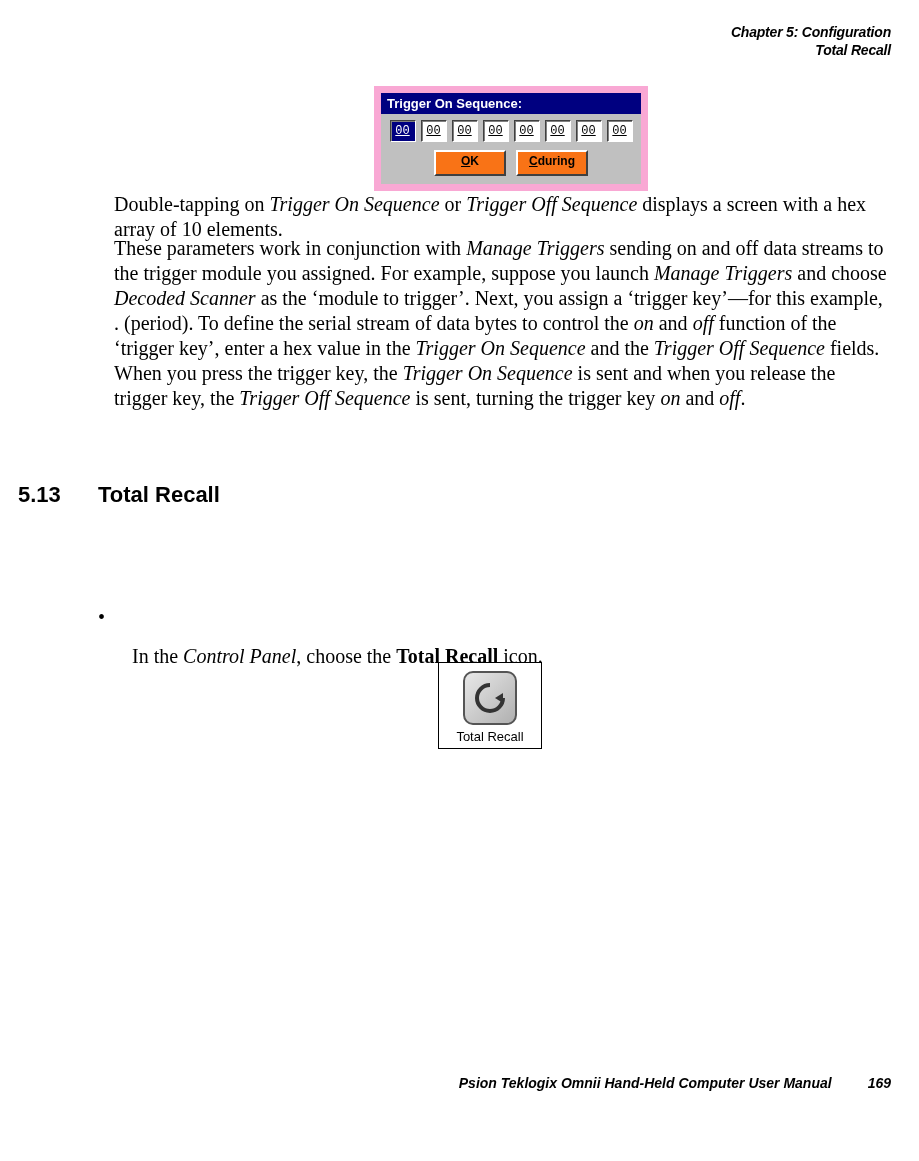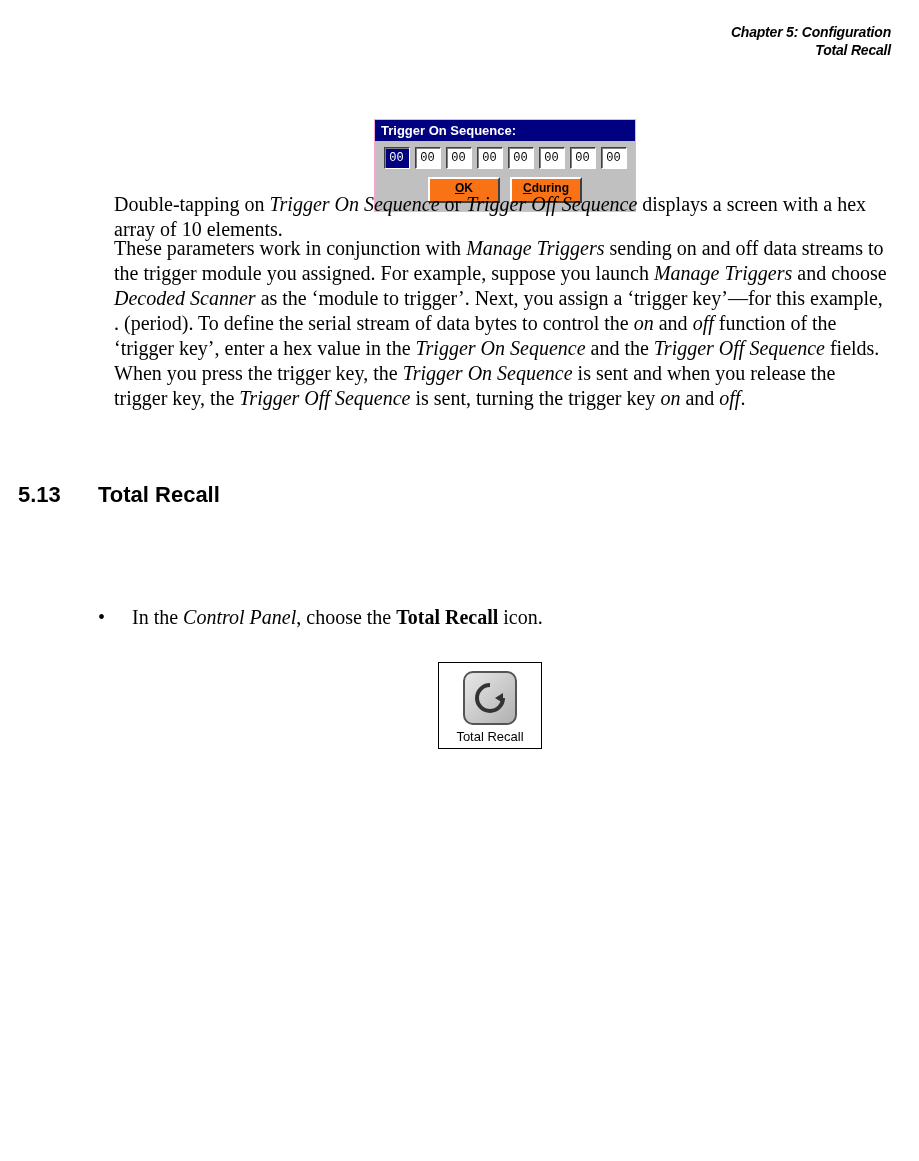--- a/index.html
+++ b/index.html
@@ -59,29 +59,29 @@
     display: flex;
     margin-top: 6px;
   }
   .bullet-row .dot {
     width: 34px;
     flex: 0 0 34px;
     font-size: 20px;
   }
   .bullet-row .txt {
     flex: 1;
+    margin-top: 39px;
   }
   
   .dialog-wrap {
     position: absolute;
     left: 374px;
     top: 86px;
     width: 260px;
-    border: 1px solid #f9a8d4;
-    margin-top: 33px;
+    border: 7px solid #f9a8d4;
   }
   .dialog-titlebar {
     background: #000080;
     color: #fff;
     font-family: Verdana, Arial, sans-serif;
     font-weight: 700;
     font-size: 13px;
     padding: 3px 6px;
   }
   .dialog-body {
@@ -101,20 +101,21 @@
     border-top: 1px solid #404040;
     border-left: 1px solid #404040;
     border-right: 1px solid #fff;
     border-bottom: 1px solid #fff;
     box-shadow: inset 1px 1px 0 #808080;
     font-family: "Courier New", monospace;
     font-size: 12px;
     text-align: center;
     line-height: 20px;
     color: #000;
+    text-decoration: underline;
   }
   .hex-cell.sel {
     background: #000080;
     color: #fff;
   }
   .btn-row {
     display: flex;
     gap: 10px;
     justify-content: center;
   }
@@ -238,14 +239,17 @@
   <div class="icon-wrap">
     <div class="icon-box">
       <svg width="34" height="34" viewBox="0 0 34 34">
         <path d="M17 4 a13 13 0 1 0 13 13" fill="none" stroke="#333" stroke-width="4"></path>
         <polygon points="30,12 30,22 22,17" fill="#333"></polygon>
       </svg>
     </div>
     <div class="icon-label">Total Recall</div>
   </div>
 
+  <div class="footer">
+    <span>Psion Teklogix Omnii Hand-Held Computer User Manual</span><span class="pn">169</span>
+  </div>
 
 </div>
 
 </body></html>

